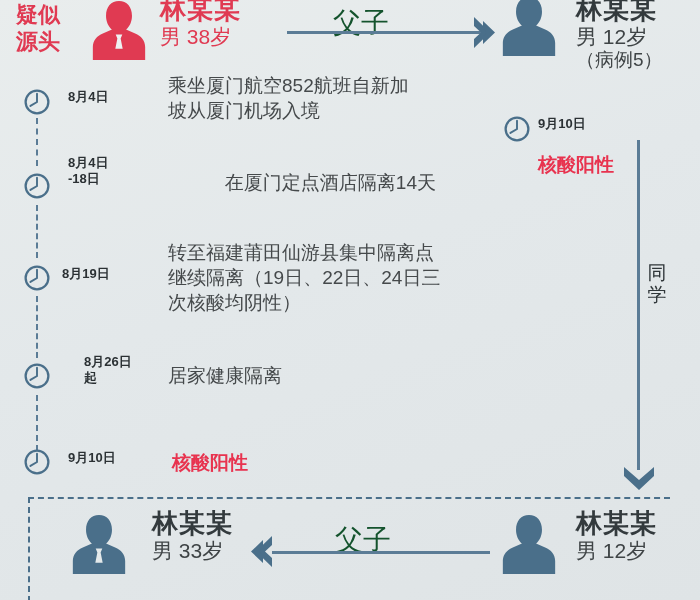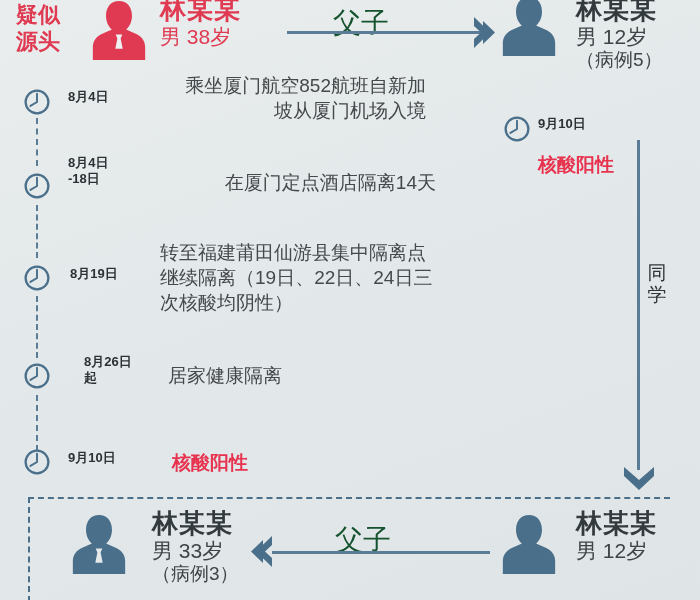--- a/index.html
+++ b/index.html
@@ -185,40 +185,40 @@
   <div class="dash-v" style="left:36px; top:296px; height:62px;"></div>
   <div class="dash-v" style="left:36px; top:395px; height:56px;"></div>
 
   <div class="clock" style="left:23px; top:88px;">
     <svg viewBox="0 0 32 32" aria-hidden="true">
       <circle cx="16" cy="16" r="13" fill="none" stroke="#4a6f8a" stroke-width="2.6"></circle>
       <path d="M16 6.5 L16 16 L8.5 20.5" fill="none" stroke="#4a6f8a" stroke-width="2.2" stroke-linecap="round"></path>
     </svg>
   </div>
   <div class="tl-date" style="left:68px; top:89px;">8月4日</div>
-  <div class="tl-desc" style="left:168px; top:73px; width:258px;text-align:right;">乘坐厦门航空852航班自新加坡从厦门机场入境</div>
+  <div class="tl-desc" style="left:168px; top:73px; width:258px;">乘坐厦门航空852航班自新加坡从厦门机场入境</div>
 
   <div class="clock" style="left:23px; top:172px;">
     <svg viewBox="0 0 32 32" aria-hidden="true">
       <circle cx="16" cy="16" r="13" fill="none" stroke="#4a6f8a" stroke-width="2.6"></circle>
       <path d="M16 6.5 L16 16 L8.5 20.5" fill="none" stroke="#4a6f8a" stroke-width="2.2" stroke-linecap="round"></path>
     </svg>
   </div>
   <div class="tl-date" style="left:68px; top:155px; white-space:pre-line;">8月4日
 -18日</div>
   <div class="tl-desc" style="left:168px; top:170px; width:268px;text-align:right;">在厦门定点酒店隔离14天</div>
 
   <div class="clock" style="left:23px; top:264px;">
     <svg viewBox="0 0 32 32" aria-hidden="true">
       <circle cx="16" cy="16" r="13" fill="none" stroke="#4a6f8a" stroke-width="2.6"></circle>
       <path d="M16 6.5 L16 16 L8.5 20.5" fill="none" stroke="#4a6f8a" stroke-width="2.2" stroke-linecap="round"></path>
     </svg>
   </div>
-  <div class="tl-date" style="left:62px; top:266px;margin-left:8px;">8月19日</div>
-  <div class="tl-desc" style="left:160px; top:240px; width:276px;">转至福建莆田仙游县集中隔离点继续隔离（19日、22日、24日三次核酸均阴性）</div>
+  <div class="tl-date" style="left:62px; top:266px;">8月19日</div>
+  <div class="tl-desc" style="left:168px; top:240px; width:276px;">转至福建莆田仙游县集中隔离点继续隔离（19日、22日、24日三次核酸均阴性）</div>
 
   <div class="clock" style="left:23px; top:362px;">
     <svg viewBox="0 0 32 32" aria-hidden="true">
       <circle cx="16" cy="16" r="13" fill="none" stroke="#4a6f8a" stroke-width="2.6"></circle>
       <path d="M16 6.5 L16 16 L8.5 20.5" fill="none" stroke="#4a6f8a" stroke-width="2.2" stroke-linecap="round"></path>
     </svg>
   </div>
   <div class="tl-date" style="left:84px; top:354px; white-space:pre-line;">8月26日
 起</div>
   <div class="tl-desc" style="left:168px; top:363px; width:250px;">居家健康隔离</div>
@@ -236,21 +236,20 @@
 
   <div class="person" style="left:68px; top:512px;">
     <svg viewBox="0 0 64 64" aria-hidden="true">
       <path fill="#4a6f8a" d="M32 3c-8.2 0-13.4 6.1-13.4 15.2 0 6.3 2.6 11.4 6.1 14.3l-9.4 4.2C9.3 39.1 5 44 5 50.6V64h54V50.6c0-6.6-4.3-11.5-10.3-13.9l-9.4-4.2c3.5-2.9 6.1-8 6.1-14.3C45.4 9.1 40.2 3 32 3z"></path>
       <path fill="#e4e9ea" d="M28.6 37.8h6.8l-1.7 4.1 2.1 10.4h-7.6l2.1-10.4z"></path>
     </svg>
   </div>
   <div class="name-block blue-person" style="left:152px; top:508px;">
     <div class="pname">林某某</div>
     <div class="pmeta">男 33岁</div>
-    <div class="pcase">（病例3）</div>
   </div>
 
   <div class="arrow-label" style="left:335px; top:521px;">父子</div>
   <div class="arrow-line" style="left:272px; top:551px; width:218px;"></div>
   <div class="chev" style="left:248px; top:536px;">
     <svg width="26" height="31" viewBox="0 0 26 31" aria-hidden="true">
       <path fill="#4a6f8a" d="M24 0 L8 15.5 L24 31 L24 22 L17 15.5 L24 9 Z"></path>
       <path fill="#4a6f8a" d="M15 4 L3 15.5 L15 27 L15 19 L11 15.5 L15 12 Z"></path>
     </svg>
   </div>

